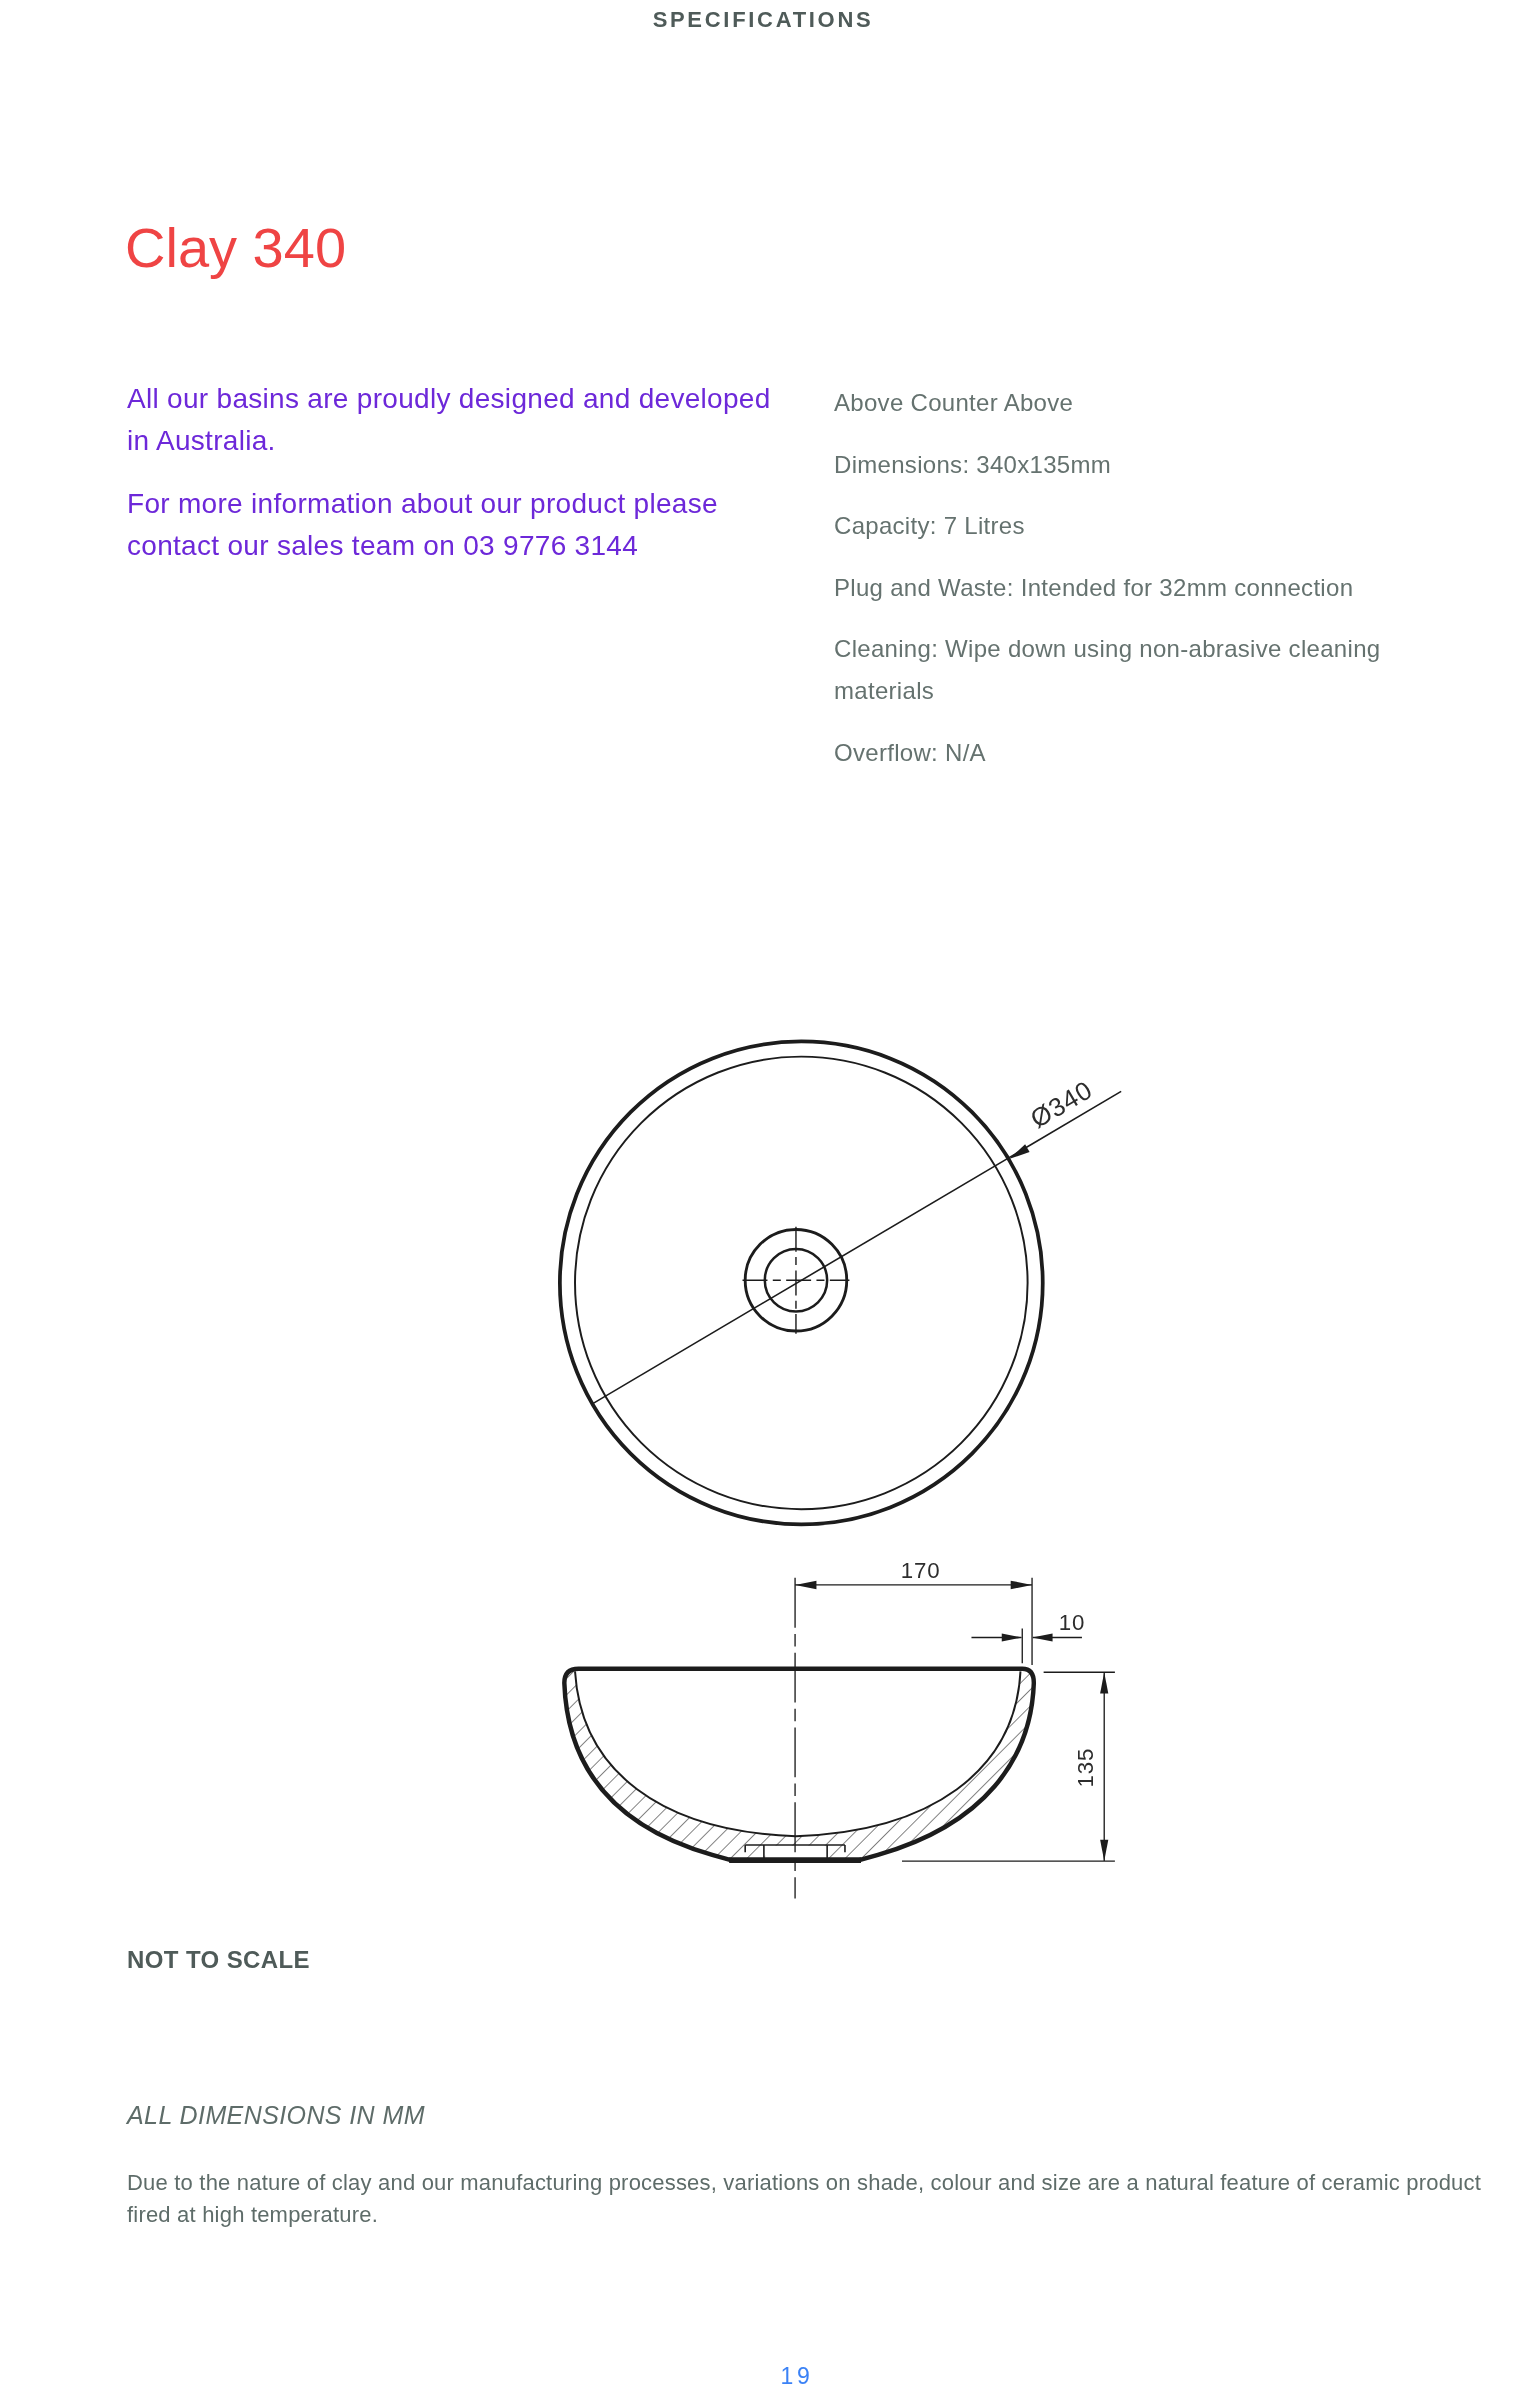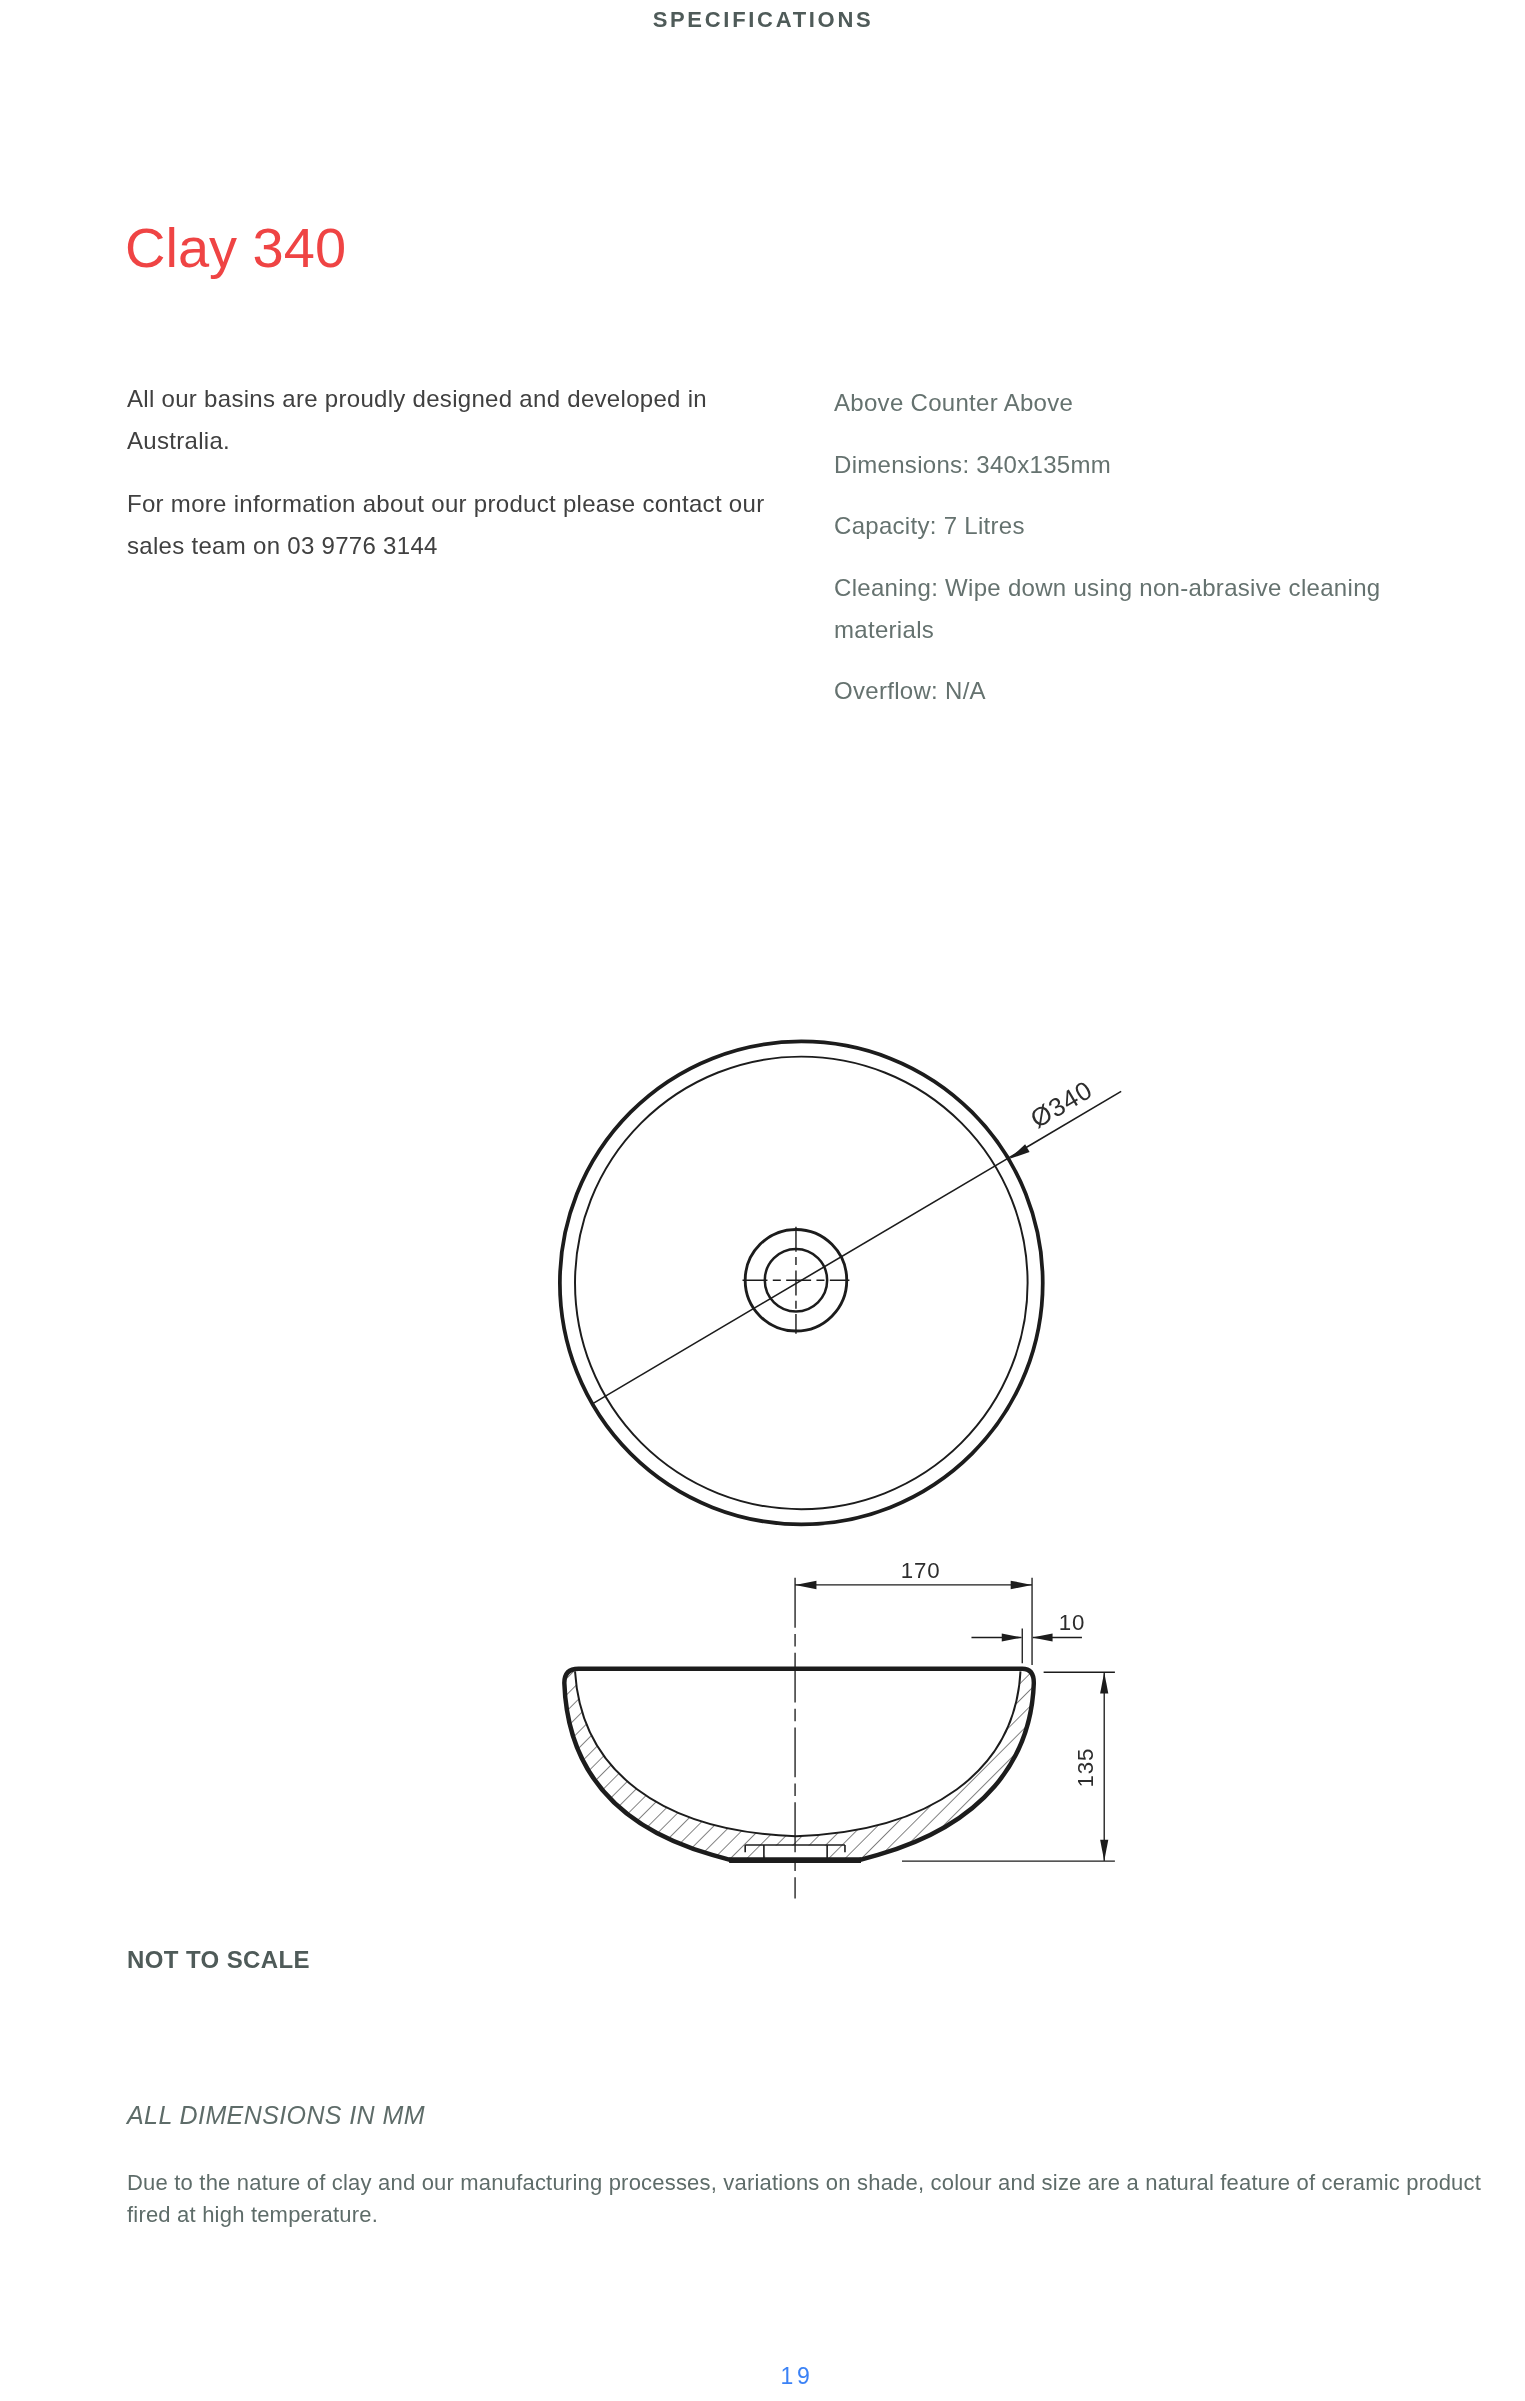--- a/index.html
+++ b/index.html
@@ -12,21 +12,21 @@
     left:0;right:0;top:7.1px;text-align:center;
     font-size:22px;font-weight:700;letter-spacing:2.7px;color:#4f5b59;
   }
   .product-title{
     left:125px;top:217px;
     font-family:Liberation Sans, sans-serif;font-weight:400;
     font-size:56px;line-height:1.1;color:#ef4444;letter-spacing:0px;margin:0;
   }
   .intro{left:127px;top:378px;width:650px;}
   .intro p{
-    margin:0 0 20.5px 0;font-size:24px;line-height:42px;color:#404040;letter-spacing:0.3px;
+    margin:0 0 20.5px 0;font-size:28px;line-height:42px;color:#6d28d9;letter-spacing:0.3px;
   }
   .specs{left:834px;top:382px;width:606px;}
   .specs p{
     margin:0 0 19.6px 0;font-size:24px;line-height:42px;color:#65726f;letter-spacing:0.3px;
   }
   .drawing-svg{left:0;top:0;width:1526px;height:2401px;}
   .note-bold{
     left:127px;top:1946px;font-size:24px;font-weight:700;color:#4f5b59;letter-spacing:0.4px;
   }
   .note-caps{
@@ -52,20 +52,21 @@
 
 <section class="abs intro">
   <p>All our basins are proudly designed and developed in Australia.</p>
   <p>For more information about our product please contact our sales team on 03 9776 3144</p>
 </section>
 
 <section class="abs specs">
   <p>Above Counter Above</p>
   <p>Dimensions: 340x135mm</p>
   <p>Capacity: 7 Litres</p>
+  <p>Plug and Waste: Intended for 32mm connection</p>
   <p>Cleaning: Wipe down using non-abrasive cleaning materials</p>
   <p>Overflow: N/A</p>
 </section>
 
 <svg class="abs drawing-svg" viewBox="0 0 1712 2695" xmlns="http://www.w3.org/2000/svg">
   <defs>
     <pattern id="hatch" width="13" height="13" patternUnits="userSpaceOnUse" patternTransform="rotate(45)">
       <line x1="0" y1="0" x2="0" y2="13" stroke="#2a2a2a" stroke-width="1.3"></line>
     </pattern>
   </defs>

